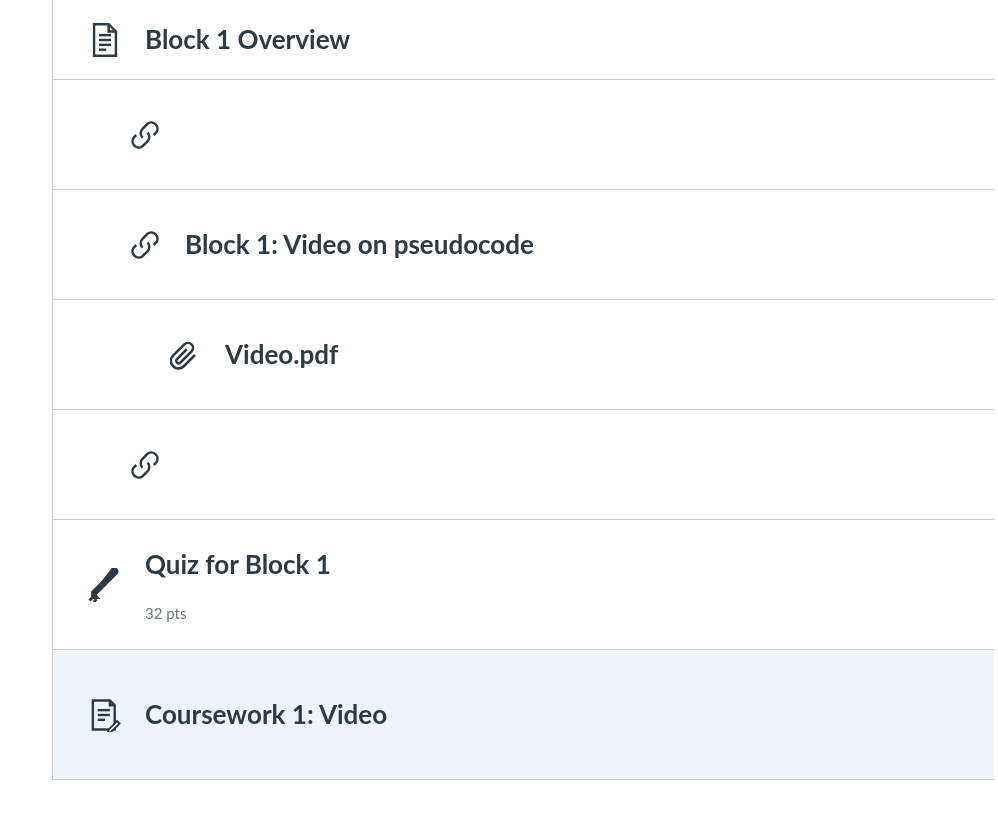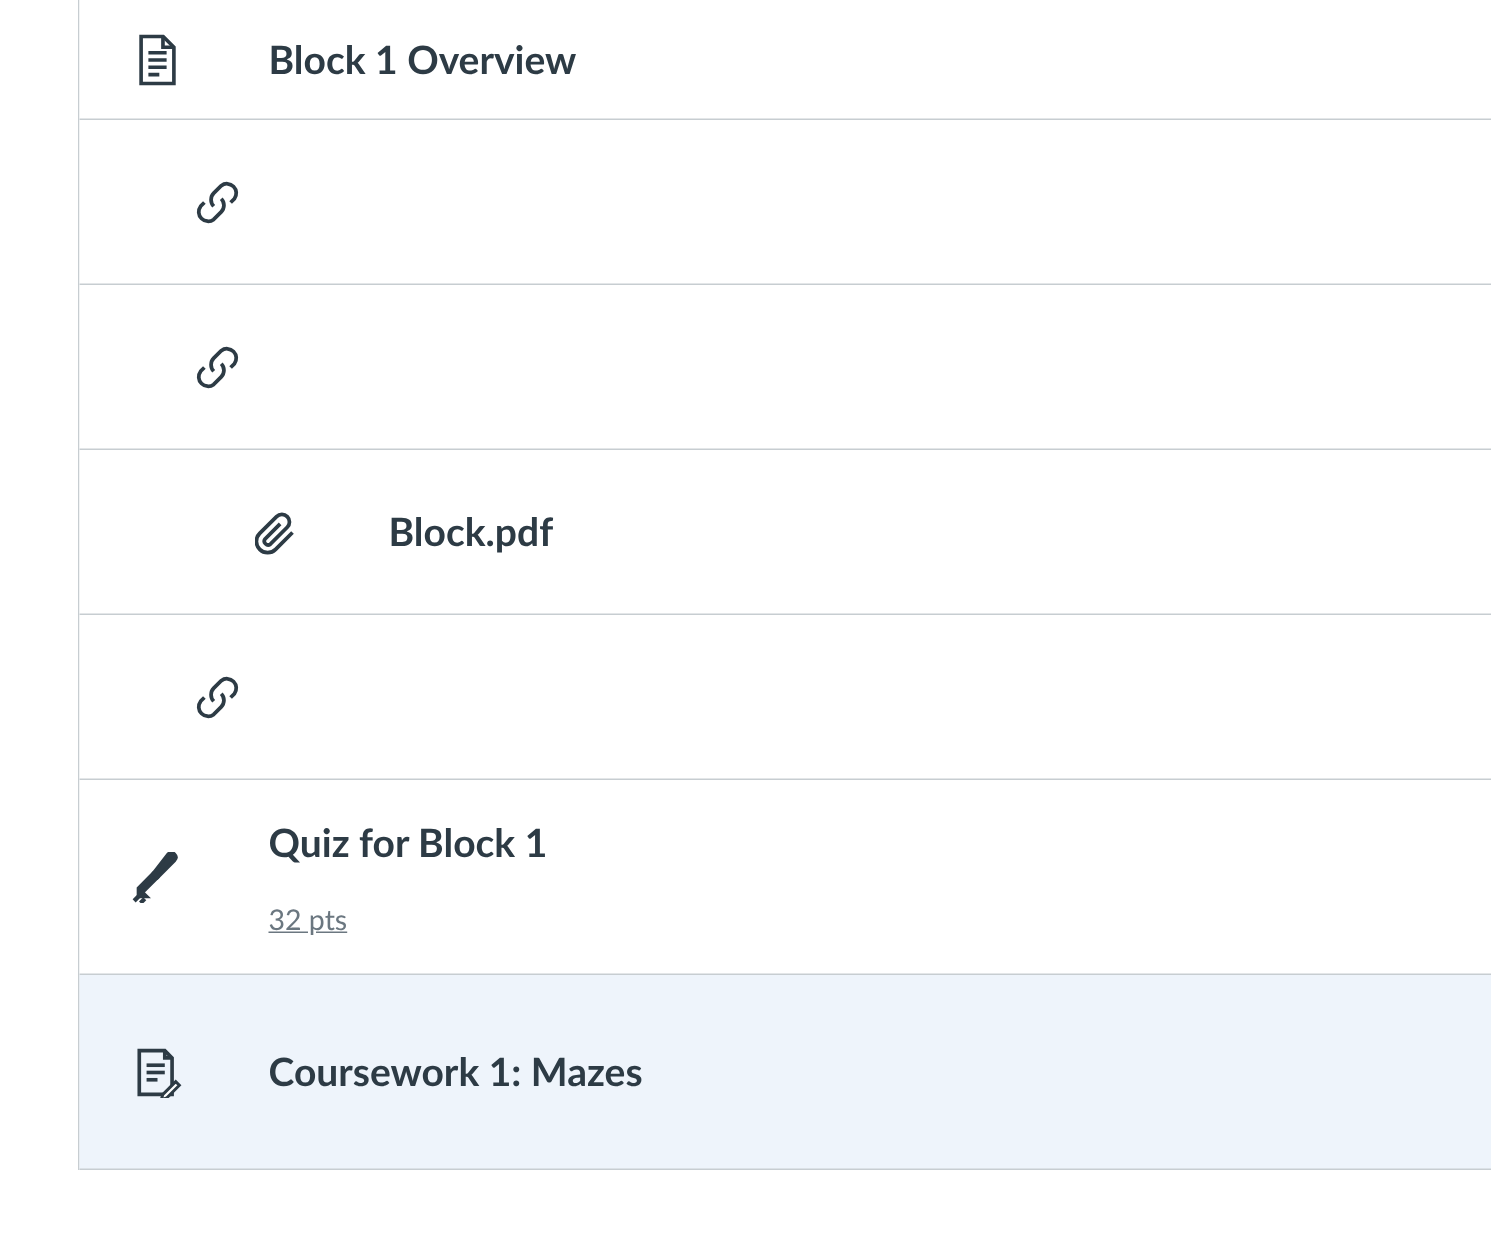--- a/index.html
+++ b/index.html
@@ -16,21 +16,20 @@
       margin-right: 4px;
       border-left: 1px solid #c7cdd1;
     }
     .module-item {
       display: flex;
       align-items: center;
       border-bottom: 1px solid #c7cdd1;
       background: #fff;
       min-height: 110px;
       position: relative;
-      gap: 34px;
     }
     .module-item.highlighted {
       background: #eef4fb;
     }
     .module-item.last {
       border-bottom: 1px solid #c7cdd1;
     }
     .icon-wrap {
       display: flex;
       align-items: center;
@@ -51,24 +50,23 @@
       justify-content: center;
       padding-right: 20px;
     }
     .item-title {
       font-weight: 700;
       font-size: 26px;
       color: #2d3b45;
       line-height: 1.35;
     }
     .item-meta {
-      font-size: 19px;
+      font-size: 15px;
       color: #6b7780;
       margin-top: 22px;
-      text-decoration: underline;
     }
     .first-row {
       min-height: 80px;
     }
   </style>
 </head>
 <body>
 
 <div class="module-list">
 
@@ -97,30 +95,33 @@
     </span>
   </div>
 
   <div class="module-item indent-1">
     <span class="icon-wrap">
       <svg width="30" height="30" viewBox="0 0 24 24">
         <path d="M10 14 a5 5 0 0 1 0 -7 l4 -4 a5 5 0 0 1 7 7 l-2 2" stroke-width="2"></path>
         <path d="M14 10 a5 5 0 0 1 0 7 l-4 4 a5 5 0 0 1 -7 -7 l2 -2" stroke-width="2"></path>
       </svg>
     </span>
+    <div class="item-content">
+      <span class="item-title">Block 1: Video on pseudocode</span>
+    </div>
   </div>
 
   <div class="module-item indent-2">
     <span class="icon-wrap">
       <svg width="30" height="30" viewBox="0 0 24 24">
         <path d="M20 12 l-9 9 a6 6 0 0 1 -8.5 -8.5 l9 -9 a4 4 0 0 1 5.7 5.7 l-9 9 a2 2 0 0 1 -2.8 -2.8 l8 -8" stroke-width="2"></path>
       </svg>
     </span>
     <div class="item-content">
-      <span class="item-title">Block.pdf</span>
+      <span class="item-title">Video.pdf</span>
     </div>
   </div>
 
   <div class="module-item indent-1">
     <span class="icon-wrap">
       <svg width="30" height="30" viewBox="0 0 24 24">
         <path d="M10 14 a5 5 0 0 1 0 -7 l4 -4 a5 5 0 0 1 7 7 l-2 2" stroke-width="2"></path>
         <path d="M14 10 a5 5 0 0 1 0 7 l-4 4 a5 5 0 0 1 -7 -7 l2 -2" stroke-width="2"></path>
       </svg>
     </span>
@@ -146,17 +147,17 @@
       <svg width="34" height="34" viewBox="0 0 28 28">
         <path d="M4 2 h14 l4 4 v20 h-18 z" stroke-width="2"></path>
         <path d="M18 2 v4 h4" stroke-width="2"></path>
         <line x1="8" y1="10" x2="18" y2="10" stroke-width="2"></line>
         <line x1="8" y1="14" x2="18" y2="14" stroke-width="2"></line>
         <line x1="8" y1="18" x2="14" y2="18" stroke-width="2"></line>
         <path d="M17 26 l7 -7 l2 2 l-7 7 l-3 1 z" stroke-width="1.6" fill="#fff"></path>
       </svg>
     </span>
     <div class="item-content">
-      <span class="item-title">Coursework 1: Mazes</span>
+      <span class="item-title">Coursework 1: Video</span>
     </div>
   </div>
 
 </div>
 
 </body></html>

